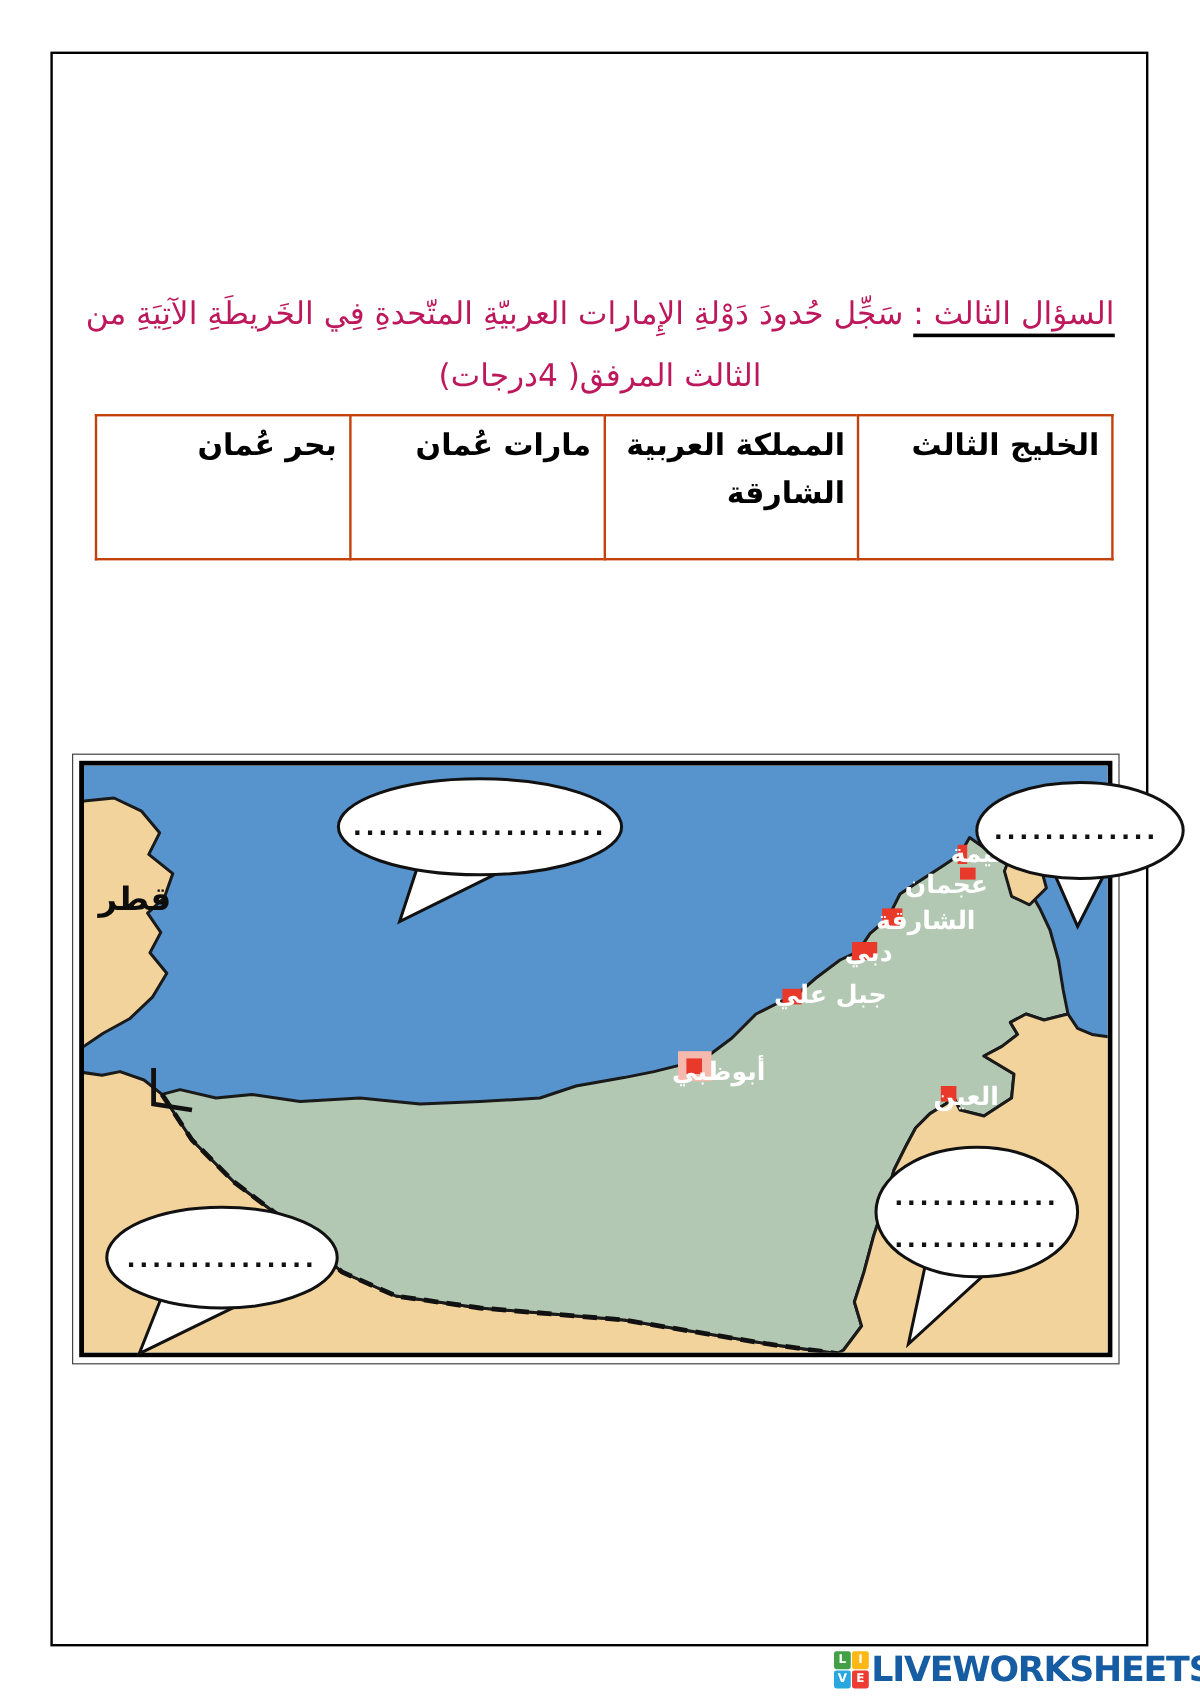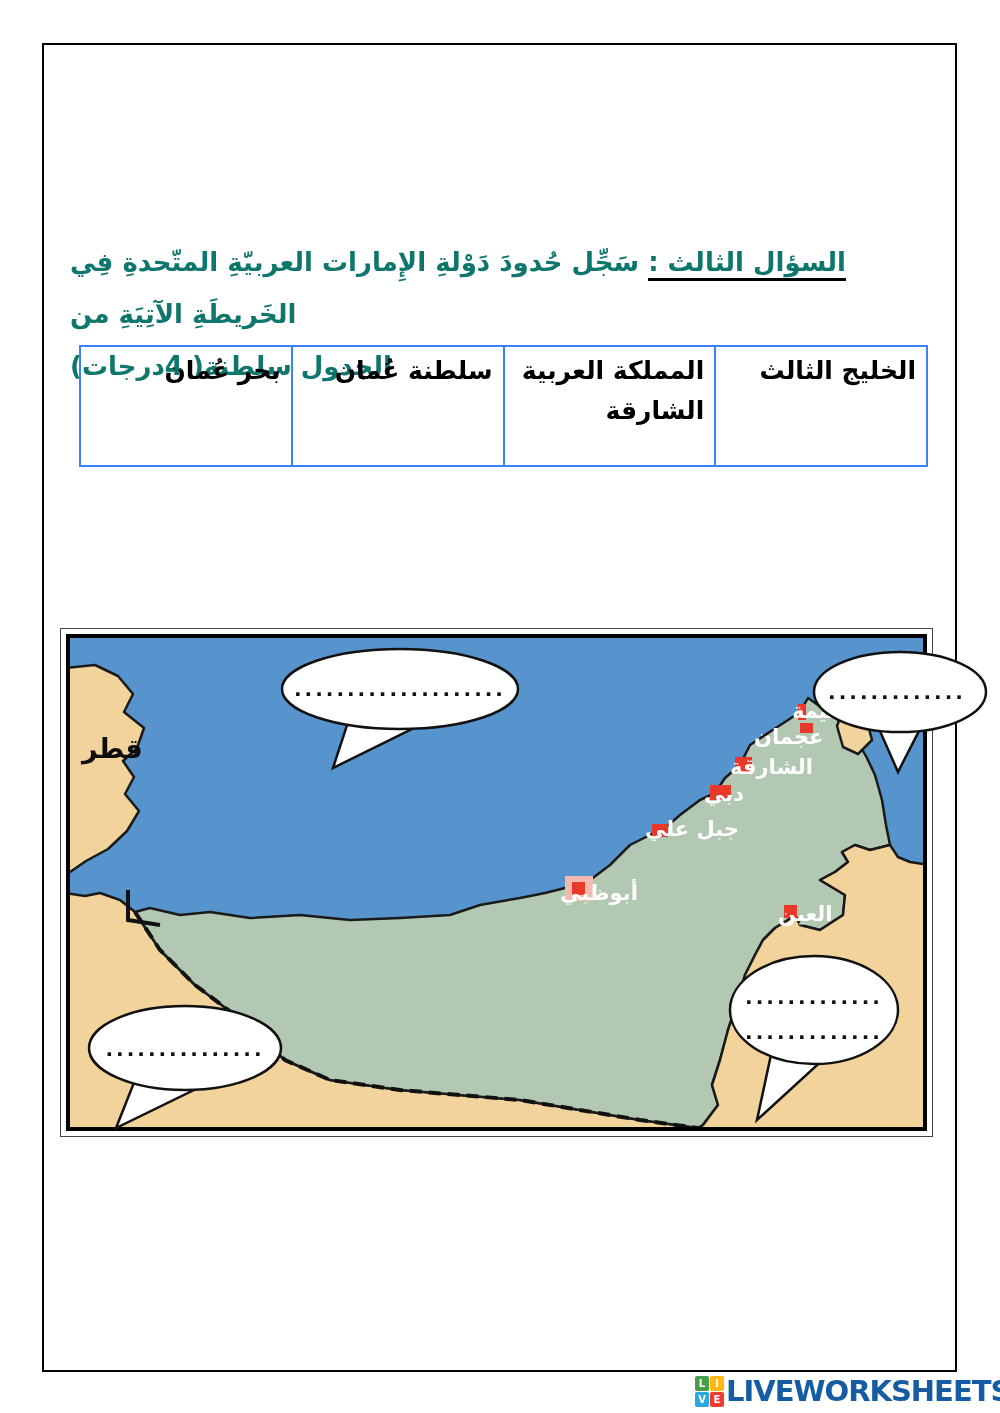--- a/index.html
+++ b/index.html
@@ -2,26 +2,26 @@
 <html lang="ar"><head>
 <meta charset="utf-8">
 <style>
   html,body{margin:0;padding:0;}
   .page{position:relative;width:1000px;height:1413px;background:#ffffff;
         font-family:"DejaVu Sans",sans-serif;overflow:hidden;}
   .page-frame{position:absolute;left:42px;top:43px;width:915px;height:1329px;
         box-sizing:border-box;border:2px solid #000;background:#fff;}
   
   .question{position:absolute;right:70px;left:70px;top:236px;direction:rtl;
-        text-align:left;font-weight:bold;font-size:26px;line-height:52px;color:#0f766e;}
+        text-align:center;font-weight:normal;font-size:26px;line-height:52px;color:#be185d;}
   .q-underline{border-bottom:3px solid #000;padding-bottom:1px;}
   
   .boundaries{position:absolute;left:79px;top:345px;width:849px;height:122px;
         border-collapse:collapse;direction:rtl;table-layout:fixed;}
-  .boundaries th{border:2px solid #3b82f6;vertical-align:top;text-align:right;
+  .boundaries th{border:2px solid #c2410c;vertical-align:top;text-align:right;
         font-size:25px;font-weight:bold;padding:4px 10px 0 4px;line-height:40px;color:#000;}
   
   .map-frame{position:absolute;left:60px;top:628px;width:873px;height:509px;
         box-sizing:border-box;border:1px solid #444;background:#fff;padding:5px;}
   .map-inner{width:100%;height:100%;box-sizing:border-box;border:4px solid #000;}
   .map-inner svg{display:block;width:100%;height:100%;}
   .city-label{fill:#ffffff;font-weight:bold;font-size:21px;direction:rtl;}
   .qatar-label{fill:#0d0d0d;font-weight:bold;font-size:27px;}
   .bubble-dots{fill:#111;font-weight:bold;font-size:20px;letter-spacing:3px;}
   .overlay{position:absolute;left:0;top:0;width:1000px;height:1413px;pointer-events:none;}
@@ -36,29 +36,29 @@
 </style>
 </head>
 <body>
 
 <div class="page">
 
   <div class="page-frame"></div>
 
   <div class="question">
     <div><span class="q-underline">السؤال الثالث :</span><span> سَجِّل حُدودَ دَوْلةِ الإِمارات العربيّةِ المتّحدةِ فِي الخَريطَةِ الآتِيَةِ من</span></div>
-    <div>الجدول سلطنة( 4درجات)</div>
+    <div>الثالث المرفق( 4درجات)</div>
   </div>
 
   <table class="boundaries">
     <tbody>
         <tr>
       <th>الخليج الثالث</th>
       <th>المملكة العربية الشارقة</th>
-      <th>سلطنة عُمان</th>
+      <th>مارات عُمان</th>
       <th>بحر عُمان</th>
     </tr>
   </tbody>
     </table>
 
   <div class="map-frame">
     <div class="map-inner">
       <svg viewBox="0 0 853 489" preserveAspectRatio="none">
 
         <rect x="0" y="0" width="853" height="489" fill="#5794cd"></rect>

